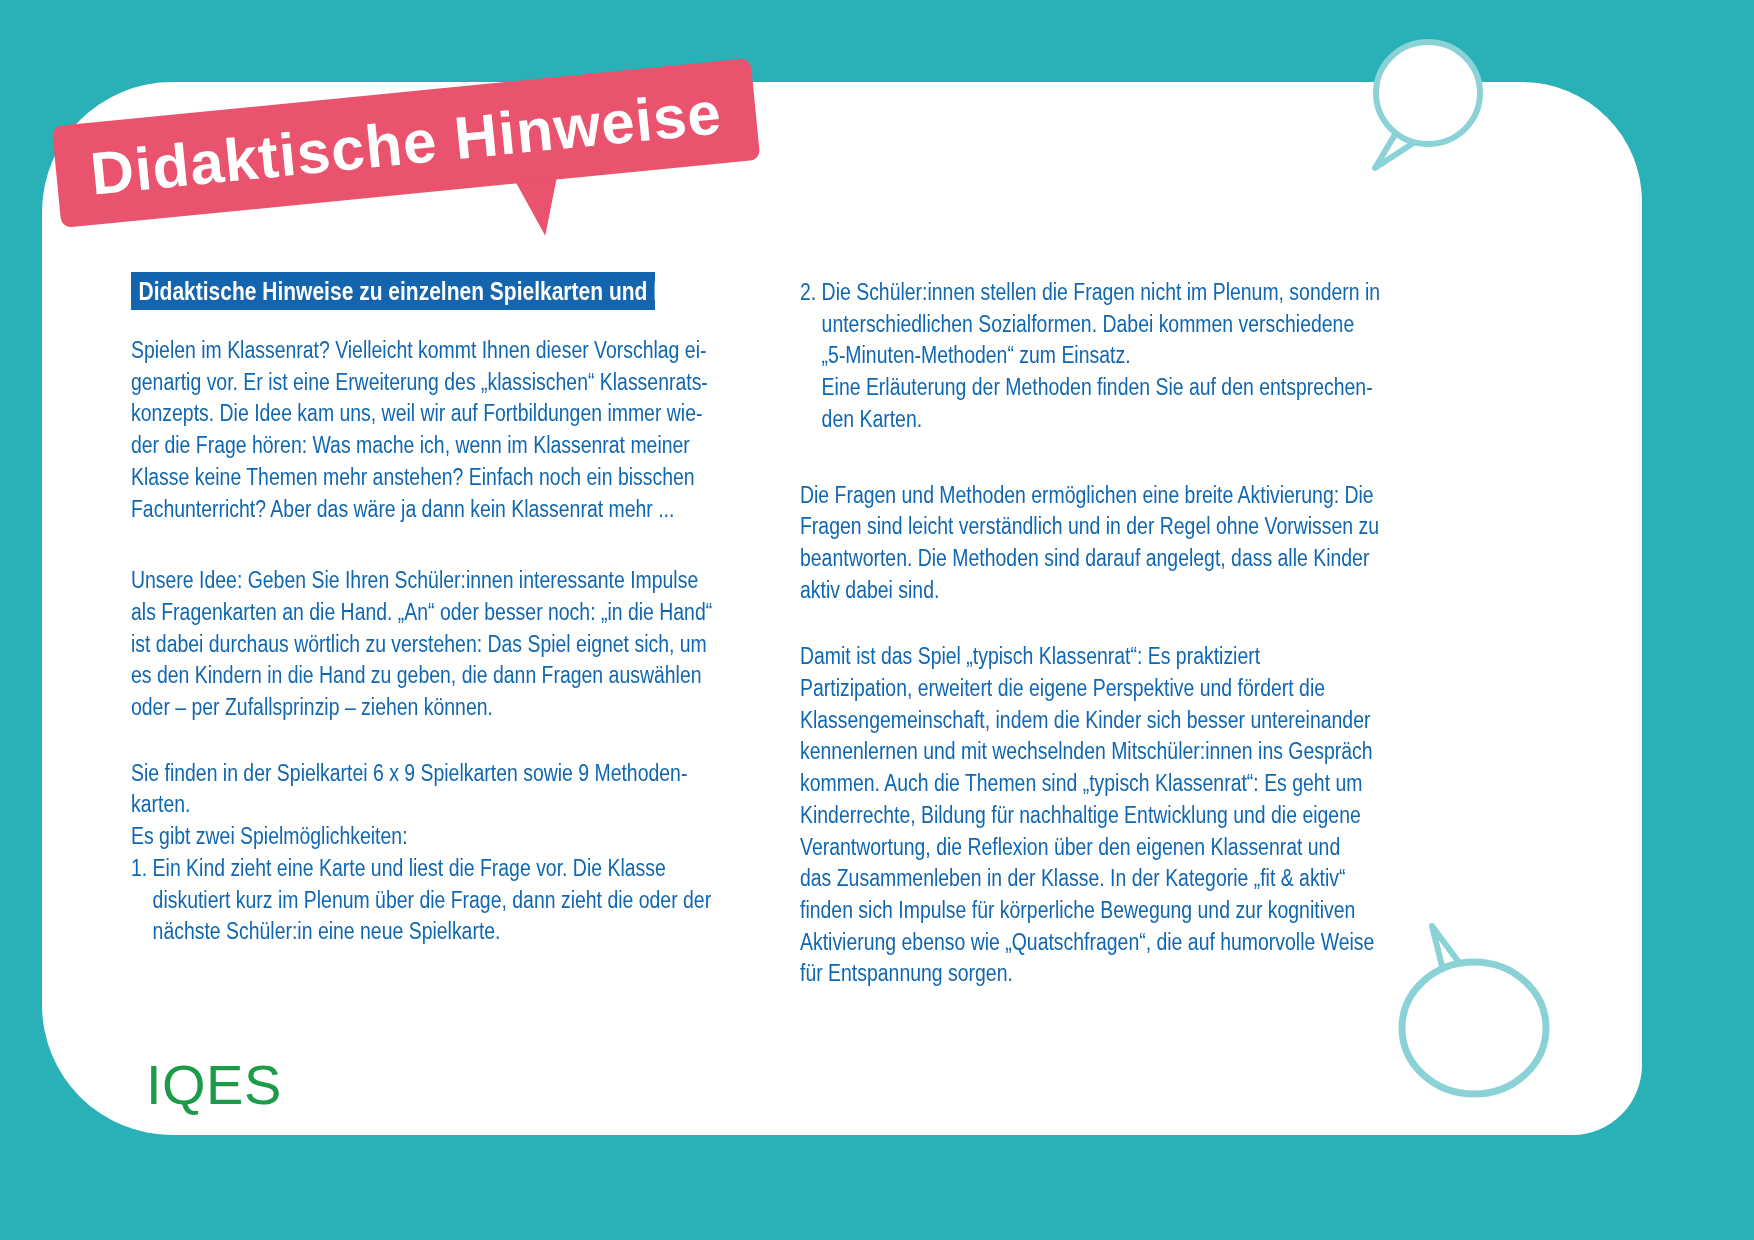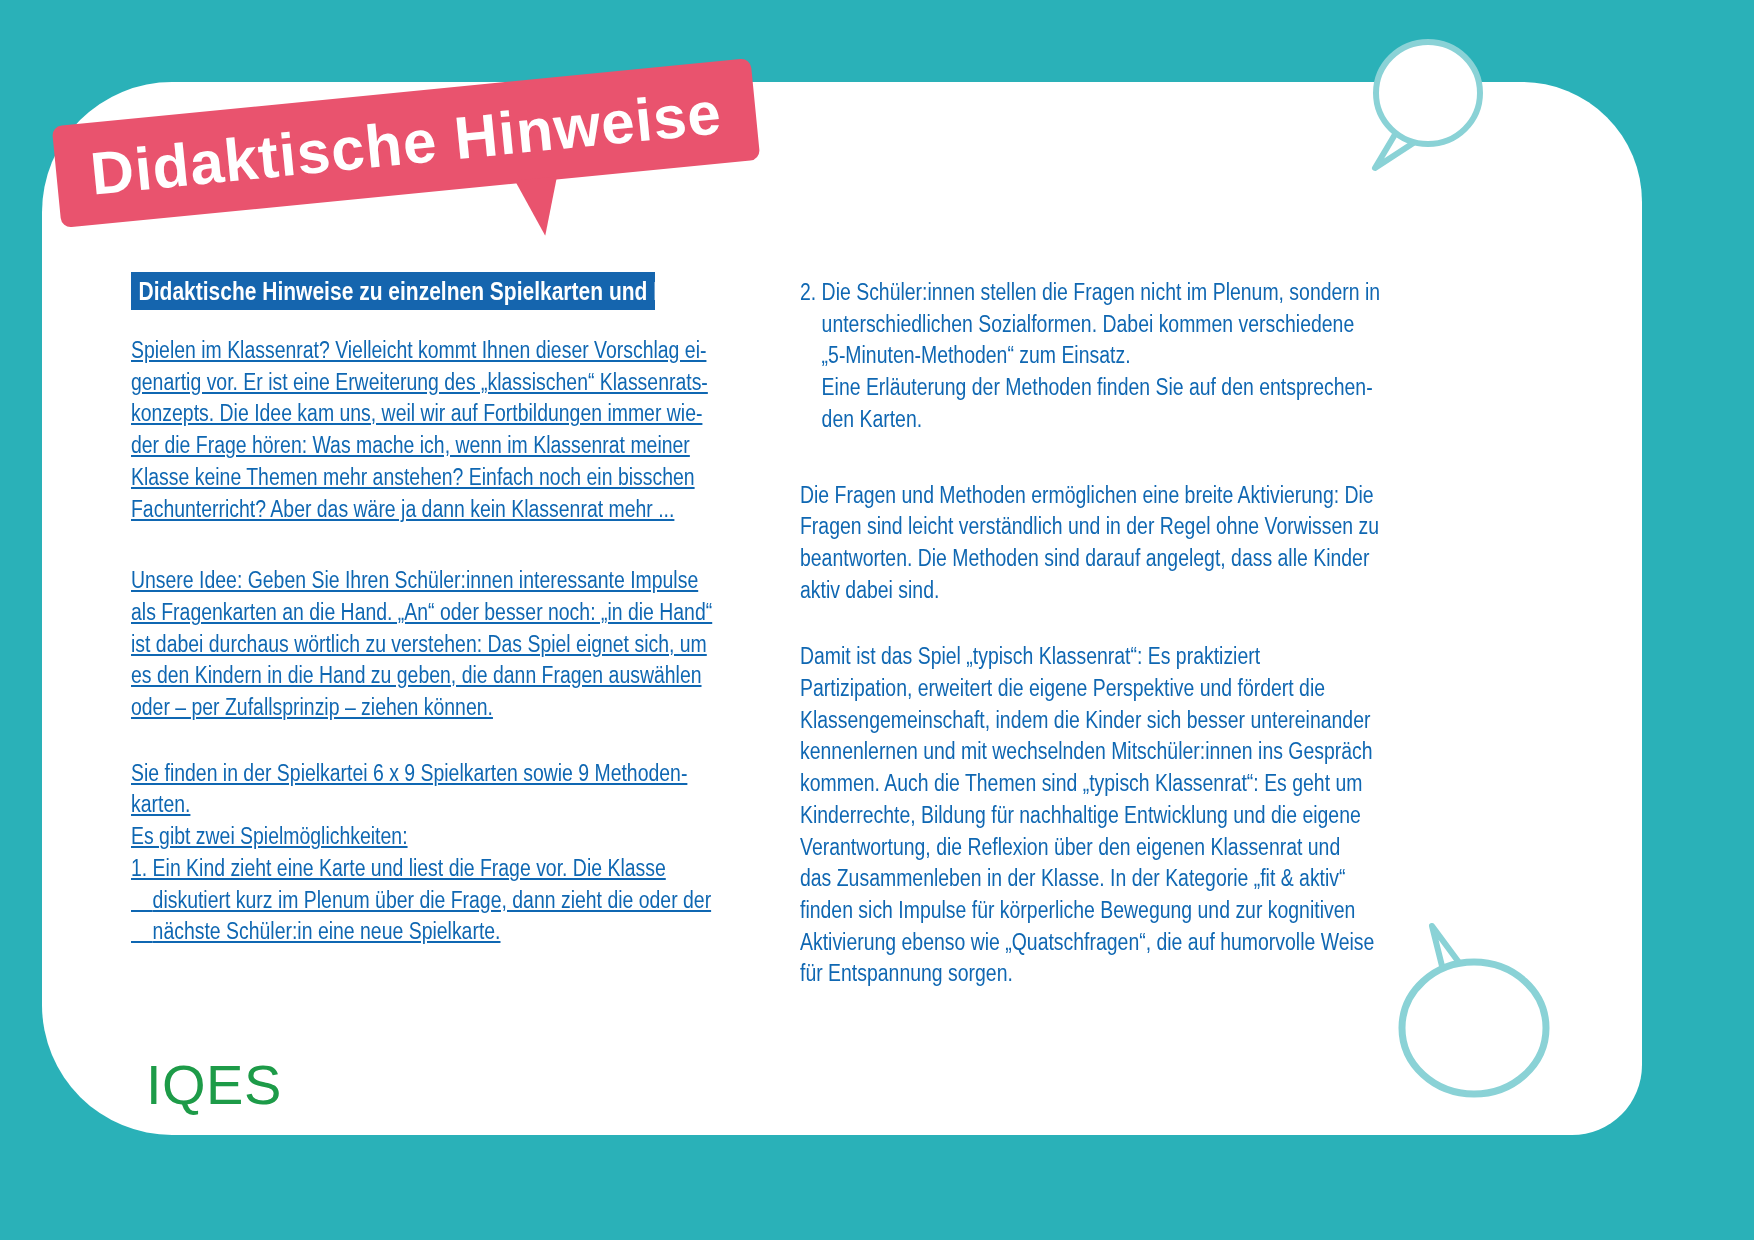--- a/index.html
+++ b/index.html
@@ -47,21 +47,21 @@
     display:inline-block;color:#ffffff;font-weight:bold;font-size:25px;
     line-height:38px;padding-left:9px;white-space:nowrap;
     transform:scaleX(0.84);transform-origin:0 50%;
   }
   
   .col{position:absolute;z-index:2;color:var(--blue-text);}
   .col p{
     margin:0;font-size:23px;line-height:31.7px;white-space:pre-wrap;
     width:775px;transform:scaleX(0.845);transform-origin:0 0;
   }
-  .col-left{left:131px;top:335px;width:650px;text-decoration:underline;}
+  .col-left{left:131px;top:335px;width:650px;}
   .col-right{left:800px;top:265px;width:650px;margin-top:12px;}
   .col-left .p2{margin-top:40px;}
   .col-left .p3{margin-top:34px;}
   .col-right .p2{margin-top:44px;}
   .col-right .p3{margin-top:35px;}
   .logo{
     position:absolute;left:146px;top:1052px;z-index:2;
     font-size:56px;letter-spacing:0.5px;color:var(--green);
   }
   .bubble{position:absolute;z-index:4;}

